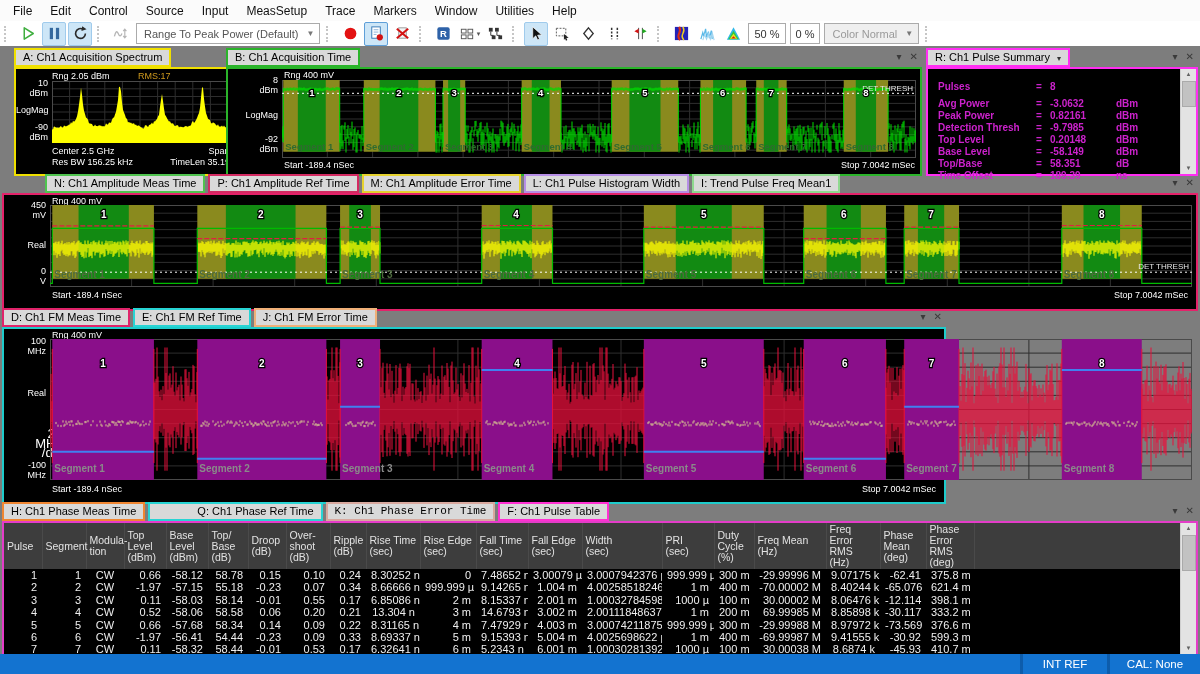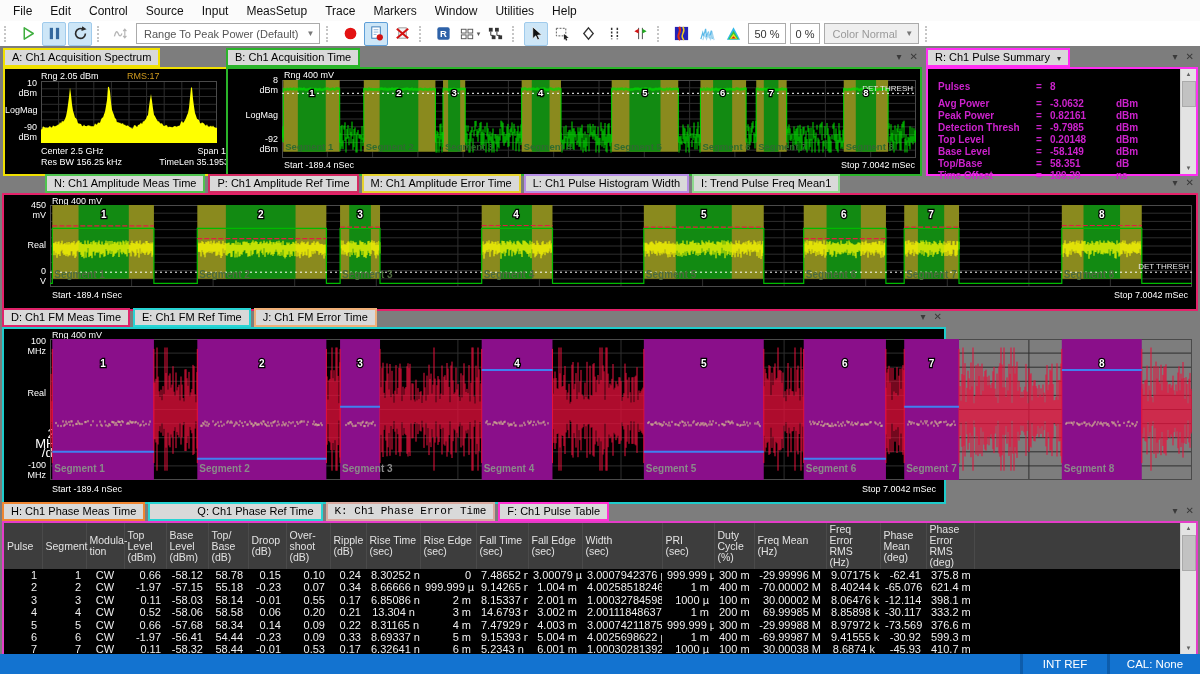--- a/index.html
+++ b/index.html
@@ -197,21 +197,21 @@
     <div class="tbox">0 %</div>
     <div class="tdrop disabled">
       <span>Color Normal</span>
       <span class="caret">▼</span>
     </div>
     <span class="tgrip"></span>
   </div>
 
 <div class="main">
 
-  <section class="panel" style="left:3px;top:2px;width:260px;height:124px">
+  <section class="panel" style="left:14px;top:2px;width:260px;height:124px">
     <div class="tabstrip">
       <div class="tab" id="tabA" style="border-color: rgb(240, 224, 0);">A: Ch1 Acquisition Spectrum</div>
       <span class="ctl first">▾</span>
       <span class="ctl">✕</span>
     </div>
     <div class="pbody" id="bodyA" style="top: 19px; height: 105px; border-color: rgb(240, 224, 0);">
       <div class="lab" style="left:36px;top:2px">Rng 2.05 dBm</div>
       <div class="lab" style="left:122px;top:2px;color:#cf9a1e">RMS:17</div>
       <div class="ylab" style="left:0;top:10px;width:32px">
         <div>10</div>

